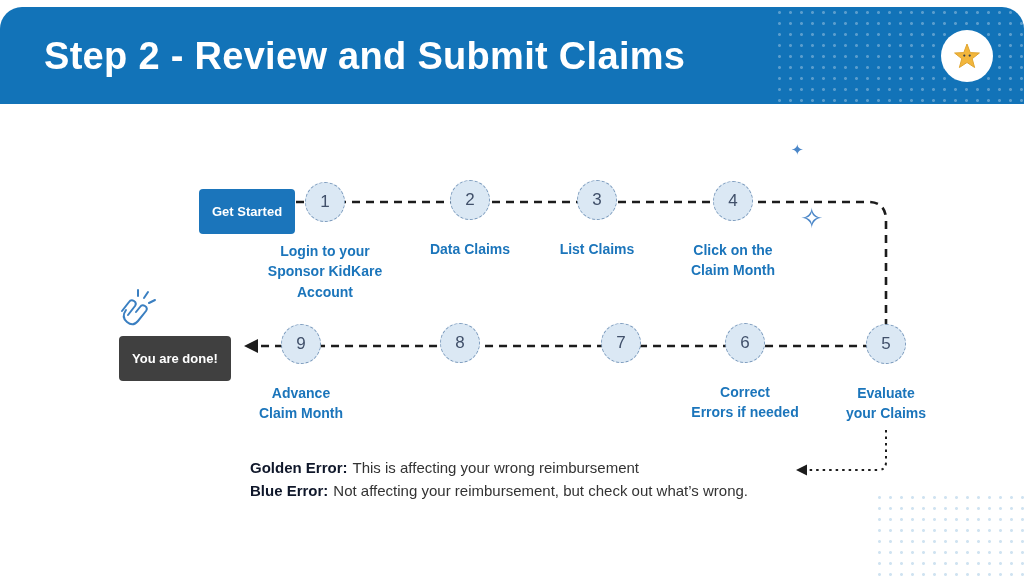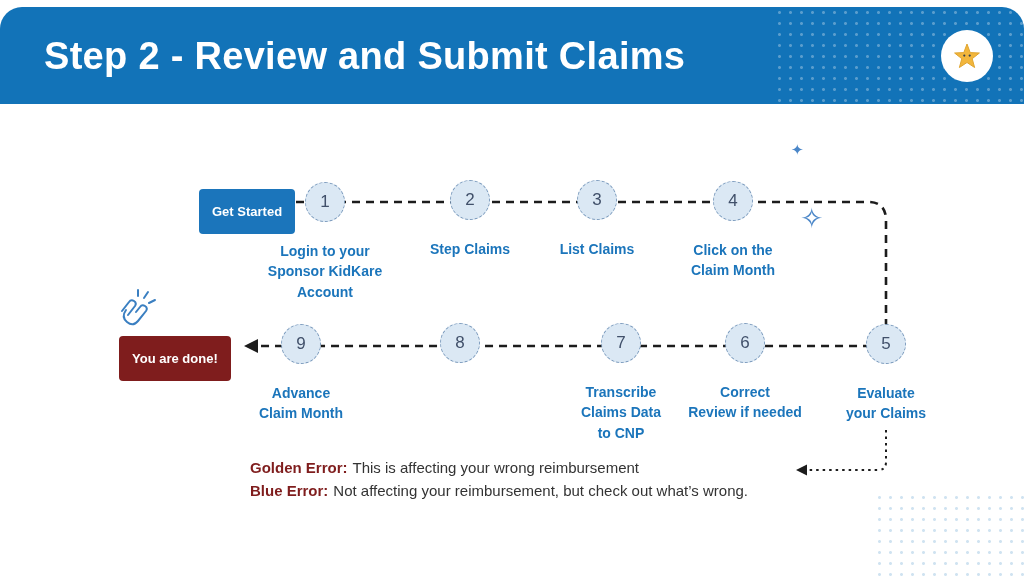--- a/index.html
+++ b/index.html
@@ -27,31 +27,31 @@
   .circle{width:40px;height:40px;box-sizing:border-box;border-radius:50%;background:#dbe8f4;
           border:1.6px dashed #7d9cbe;display:flex;align-items:center;justify-content:center;
           font-size:17px;color:#41506a;}
   .label{margin-top:19px;font-weight:700;color:#1b75bb;font-size:14px;text-align:center;
          white-space:pre-line;line-height:1.45;}
 
   
   .pill{position:absolute;z-index:3;color:#ffffff;font-size:13px;font-weight:700;
         padding:15px 13px;border-radius:4px;white-space:nowrap;}
   .pill.start{left:199px;top:189px;background:#1b75bb;}
-  .pill.done{left:119px;top:336px;background:#7f1d1d;}
+  .pill.done{left:119px;top:336px;background:#404040;}
 
   
   .clap{position:absolute;left:114px;top:288px;z-index:2;}
   .sparkle{position:absolute;color:#4a86c8;z-index:2;line-height:1;}
   .sparkle.small{left:791px;top:142px;font-size:15px;}
   .sparkle.big{left:800px;top:205px;font-size:28px;}
 
   
   .legend{position:absolute;left:250px;top:456px;font-size:15px;line-height:23px;color:#333333;z-index:2;}
-  .legend .term{font-weight:700;color:#7f1d1d;margin-right:5px;}
+  .legend .term{font-weight:700;color:#0f172a;margin-right:5px;}
 </style>
 </head>
 <body>
 
 <div class="page">
 
   <div class="page-corner-dots"></div>
 
   <div class="header">
     <div class="header-dots"></div>
@@ -74,47 +74,44 @@
   </svg>
 
   <div class="step" style="left:250px;top:182px">
     <div class="circle">1</div>
     <div class="label">Login to your
 Sponsor KidKare
 Account</div>
   </div>
   <div class="step" style="left:395px;top:180px">
     <div class="circle">2</div>
-    <div class="label">Step Claims</div>
+    <div class="label">Data Claims</div>
   </div>
   <div class="step" style="left:522px;top:180px">
     <div class="circle">3</div>
     <div class="label">List Claims</div>
   </div>
   <div class="step" style="left:658px;top:181px">
     <div class="circle">4</div>
     <div class="label">Click on the
 Claim Month</div>
   </div>
 
   <div class="step" style="left:811px;top:324px">
     <div class="circle">5</div>
     <div class="label">Evaluate
 your Claims</div>
   </div>
   <div class="step" style="left:670px;top:323px">
     <div class="circle">6</div>
     <div class="label">Correct
-Review if needed</div>
+Errors if needed</div>
   </div>
   <div class="step" style="left:546px;top:323px">
     <div class="circle">7</div>
-    <div class="label">Transcribe
-Claims Data
-to CNP</div>
   </div>
   <div class="step" style="left:385px;top:323px">
     <div class="circle">8</div>
   </div>
   <div class="step" style="left:226px;top:324px">
     <div class="circle">9</div>
     <div class="label">Advance
 Claim Month</div>
   </div>
 

